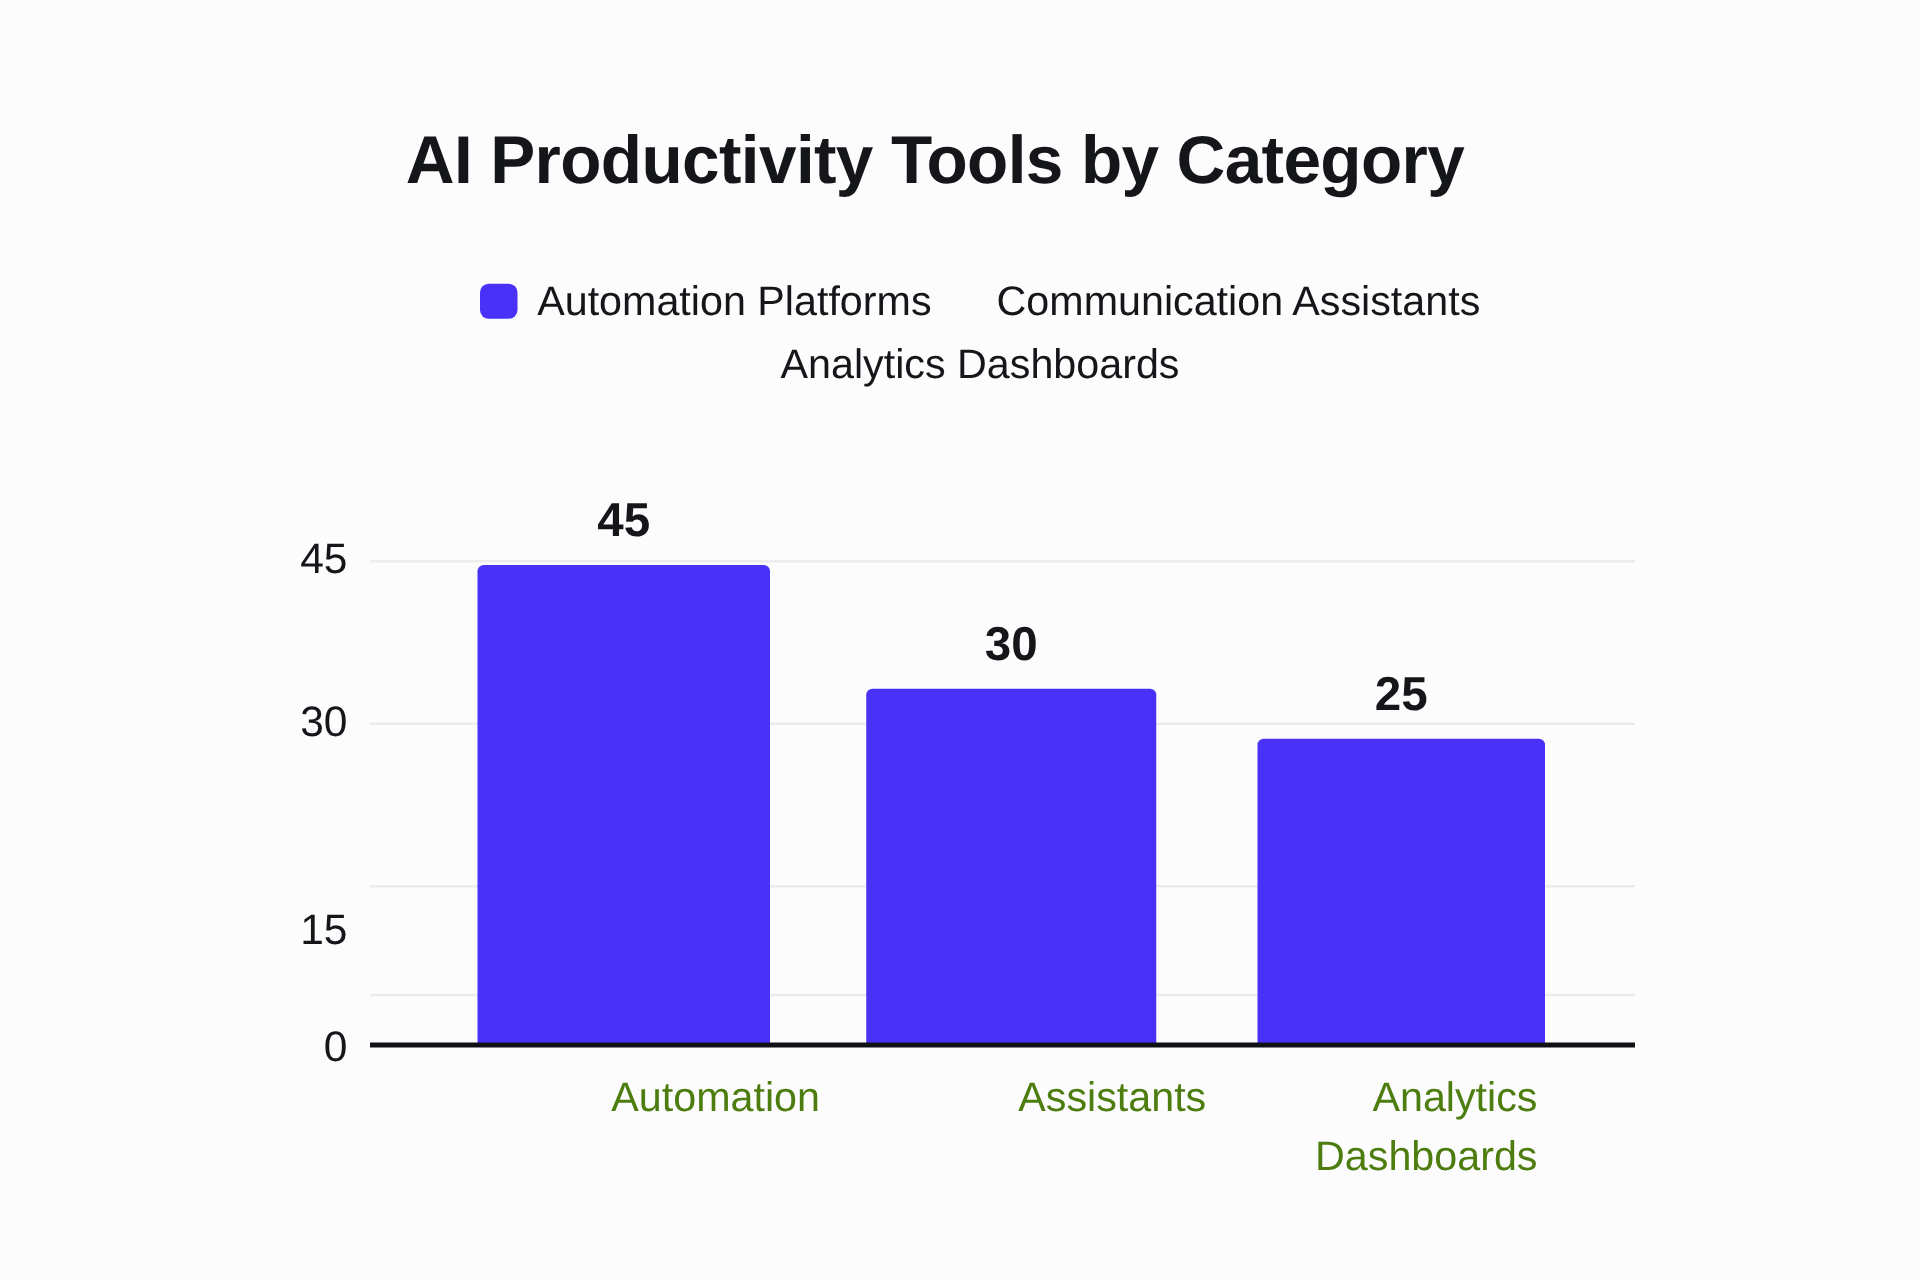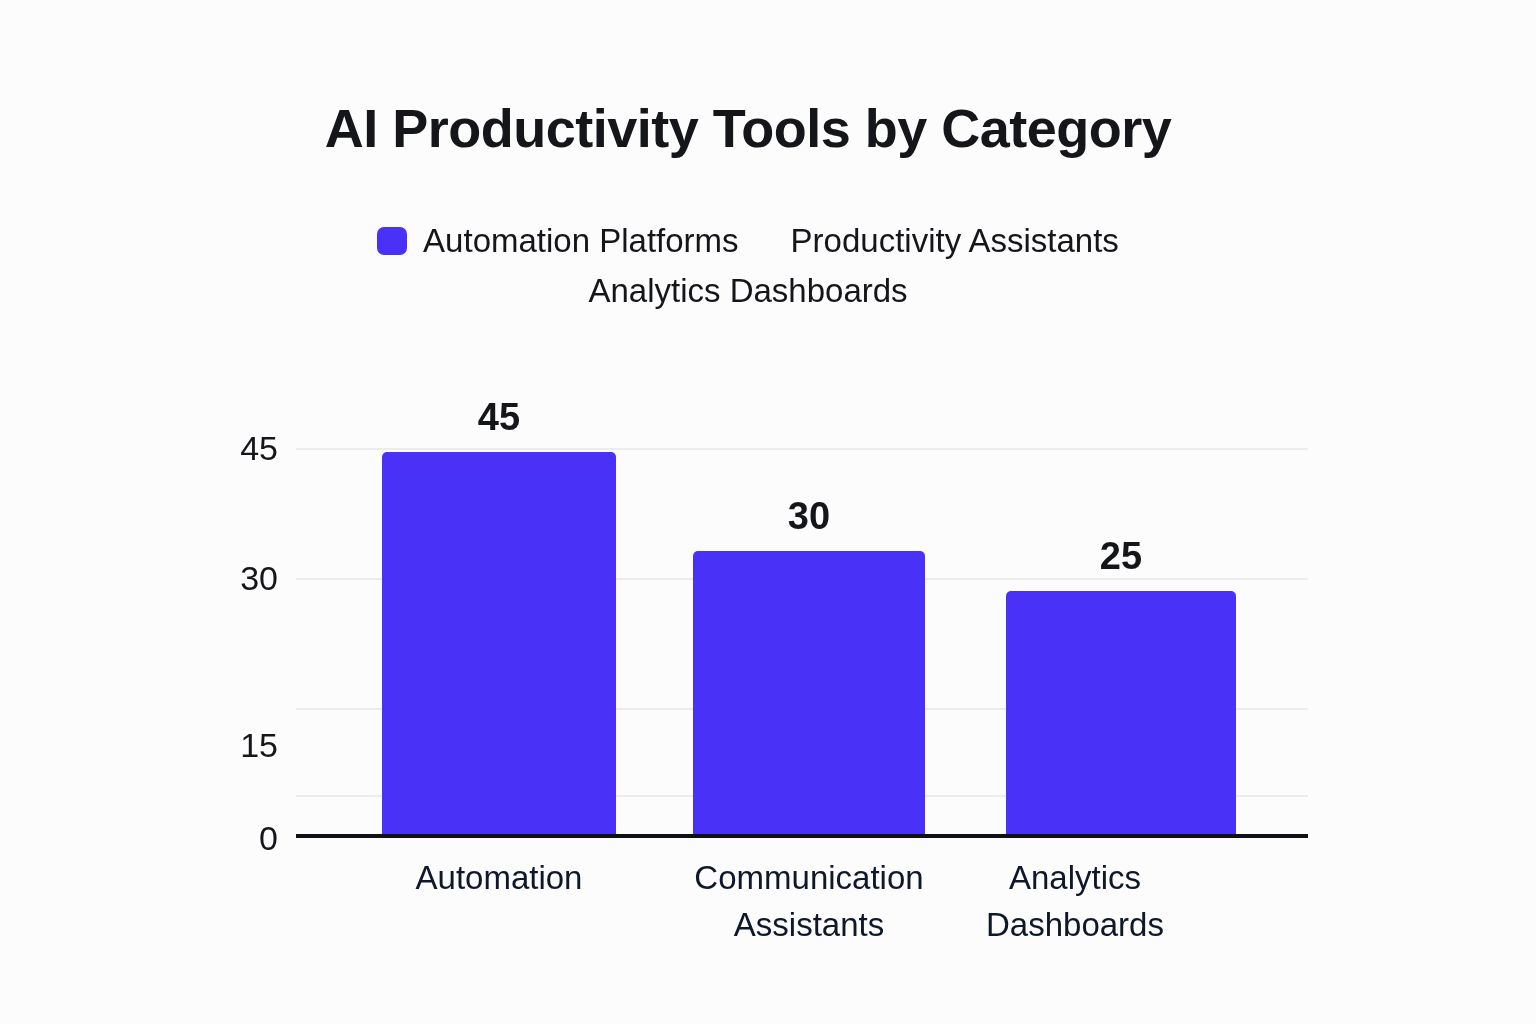--- a/index.html
+++ b/index.html
@@ -37,20 +37,21 @@
     letter-spacing: -0.5px;
     white-space: nowrap;
   }
 
   
   #legend {
     position: absolute;
     left: 0;
     top: 216px;
     width: 1496px;
+    padding-left: 36px;
   }
   .legend-row {
     display: flex;
     justify-content: center;
     align-items: center;
     height: 50px;
   }
   .legend-entry {
     display: flex;
     align-items: center;
@@ -119,42 +120,42 @@
     font-size: 38px;
     font-weight: bold;
     color: #15161a;
     white-space: nowrap;
   }
 
   
   .xlabel {
     position: absolute;
     top: 854px;
-    text-align: center;
+    text-align: right;
     font-size: 33px;
     line-height: 47px;
-    color: #0f172a;
+    color: #4d7c0f;
   }
   .xlabel span { display: block; }
 </style>
 </head>
 <body>
 
 <div id="chart-card">
 
   <div id="chart-title">AI Productivity Tools by Category</div>
 
   <div id="legend">
     <div class="legend-row">
       <div class="legend-entry">
         <span class="legend-swatch" style="background: rgb(74, 49, 248);"></span>
         <span class="legend-label">Automation Platforms</span>
       </div>
       <div class="legend-entry">
-        <span class="legend-label">Productivity Assistants</span>
+        <span class="legend-label">Communication Assistants</span>
       </div>
     </div>
     <div class="legend-row">
       <div class="legend-entry">
         <span class="legend-label">Analytics Dashboards</span>
       </div>
     </div>
   </div>
 
   <div id="plot">
@@ -183,21 +184,20 @@
       </div>
 
     <div id="axis-baseline"></div>
   </div>
 
   <div id="xlabels">
       <div class="xlabel" style="left: 342px; width: 314px;">
         <span>Automation</span>
       </div>
       <div class="xlabel" style="left: 653px; width: 312px;">
-        <span>Communication</span>
         <span>Assistants</span>
       </div>
       <div class="xlabel" style="left: 920px; width: 310px;">
         <span>Analytics</span>
         <span>Dashboards</span>
       </div>
     </div>
 
 </div>
 

